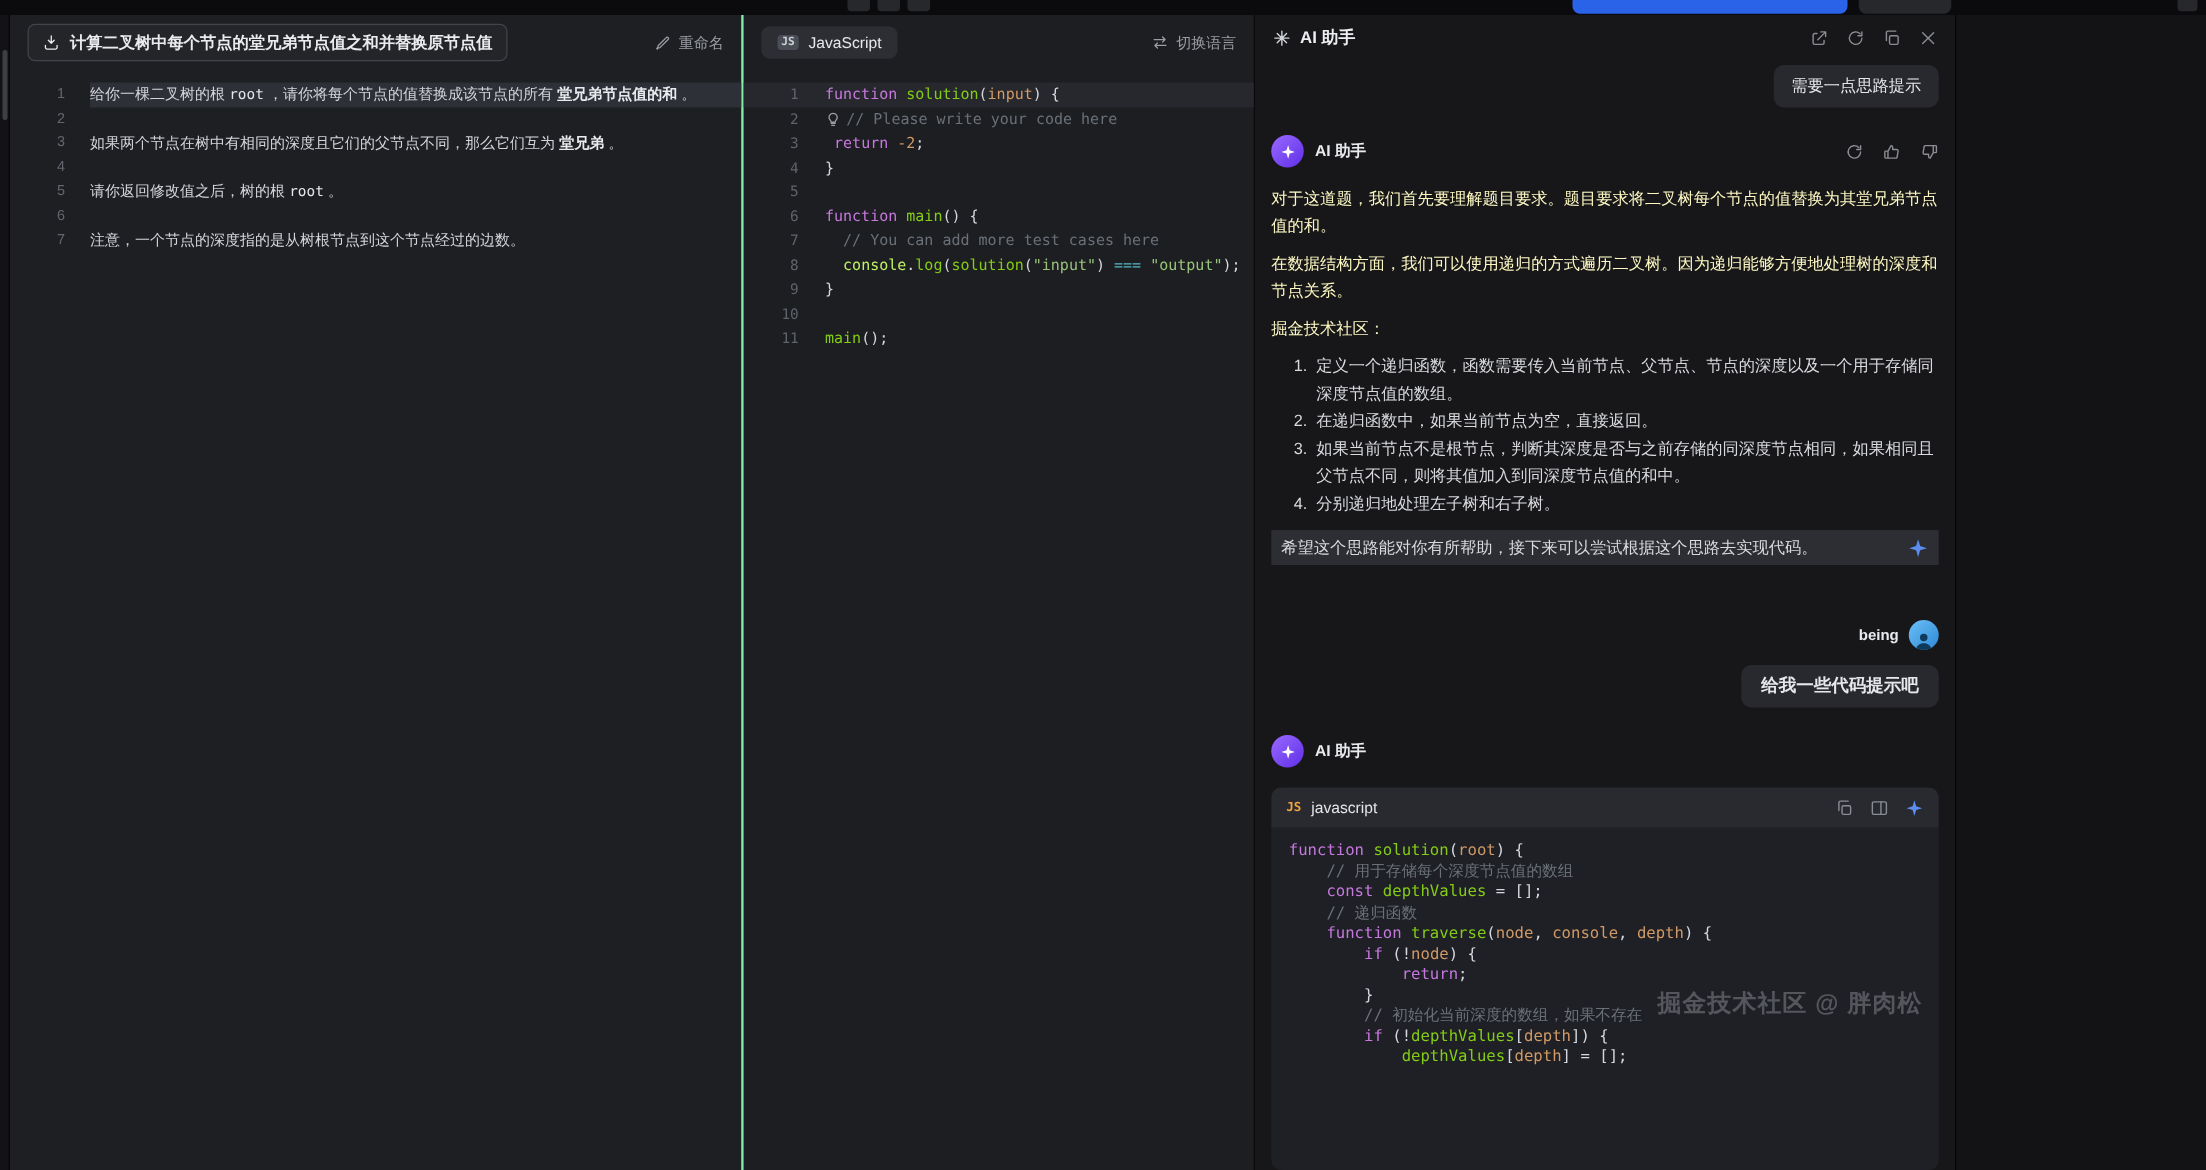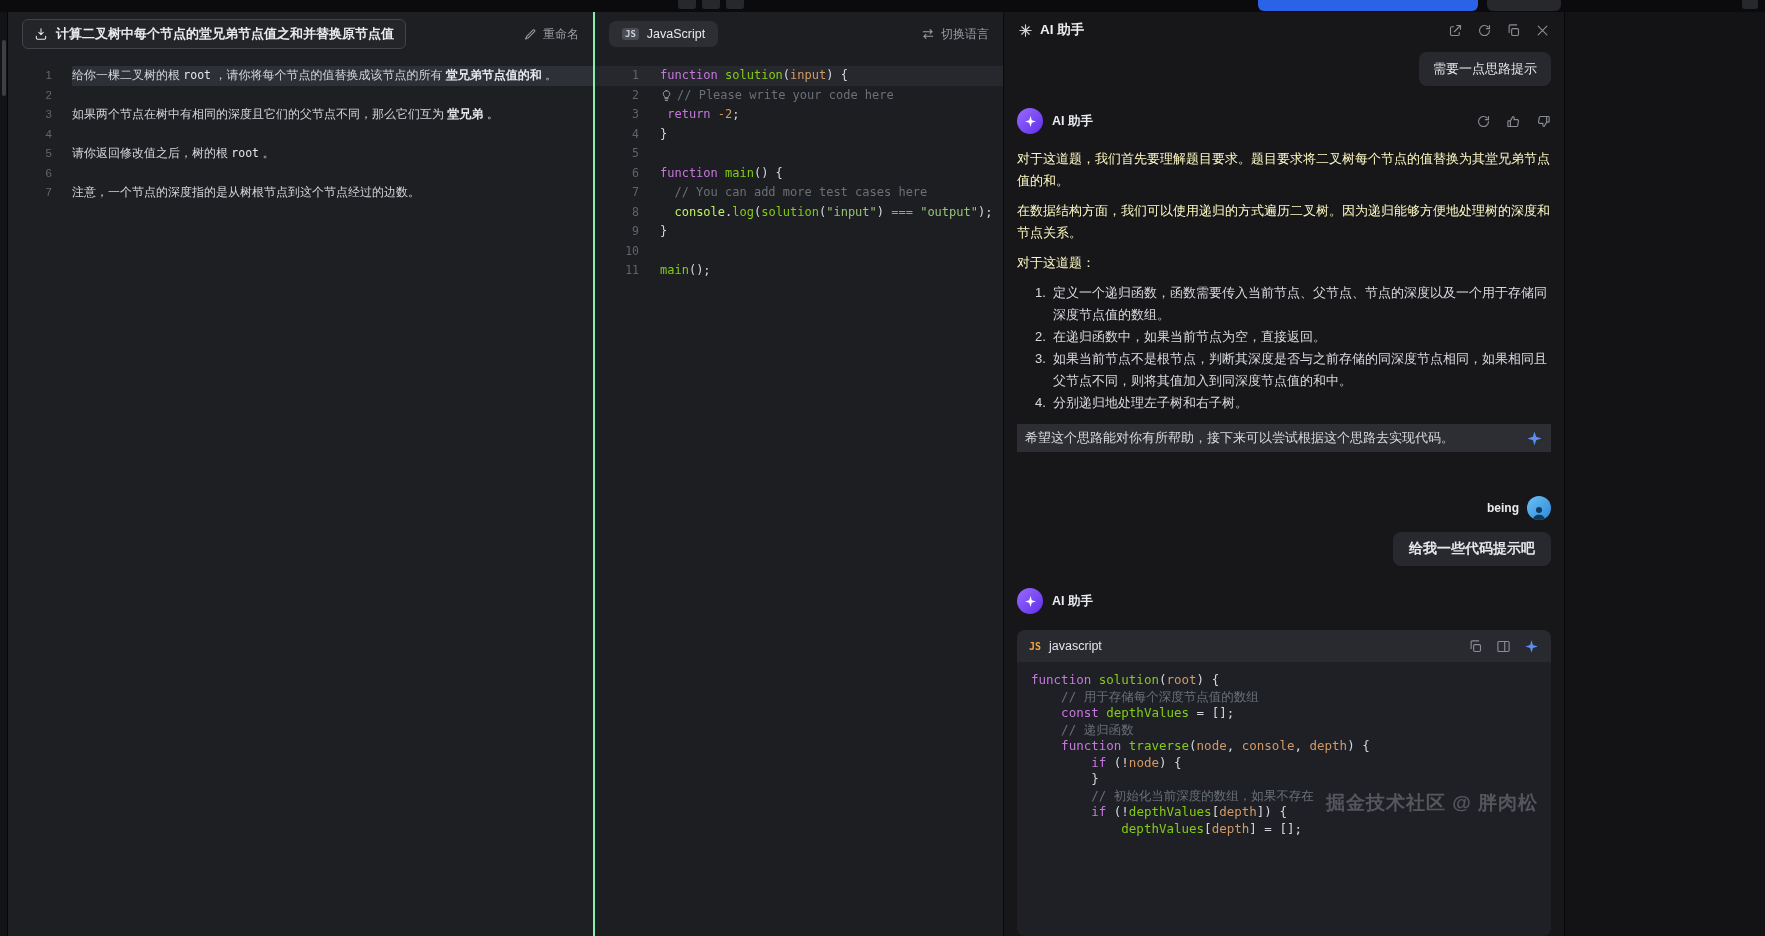--- a/index.html
+++ b/index.html
@@ -314,21 +314,21 @@
                       <path d="M7 11v9H4a1 1 0 0 1-1-1v-7a1 1 0 0 1 1-1h3zm0 0l4-7a2 2 0 0 1 2 2v3h5a2 2 0 0 1 2 2.3l-1.2 6A2 2 0 0 1 16.8 20H7"></path>
                     </g>
                   </svg>
               </button>
             </div>
           </div>
           <div id="ai-paragraphs">
               <div class="para">对于这道题，我们首先要理解题目要求。题目要求将二叉树每个节点的值替换为其堂兄弟节点值的和。</div>
               <div class="para">在数据结构方面，我们可以使用递归的方式遍历二叉树。因为递归能够方便地处理树的深度和节点关系。</div>
             </div>
-          <div class="para">对于这道题：</div>
+          <div class="para">掘金技术社区：</div>
           <div class="steps" id="steps-list">
               <div class="step">
                 <span class="step-num">1.</span>
                 <span>定义一个递归函数，函数需要传入当前节点、父节点、节点的深度以及一个用于存储同深度节点值的数组。</span>
               </div>
               <div class="step">
                 <span class="step-num">2.</span>
                 <span>在递归函数中，如果当前节点为空，直接返回。</span>
               </div>
               <div class="step">
@@ -394,20 +394,21 @@
                 </button>
               </div>
             </div>
             <div class="chat-code-body" id="chat-code-body">
                 <div class="cc-line"><span class="tok-kw">function </span><span class="tok-fn">solution</span><span class="tok-plain">(</span><span class="tok-param">root</span><span class="tok-plain">) {</span></div>
                 <div class="cc-line"><span class="tok-plain">    </span><span class="tok-cmt">// 用于存储每个深度节点值的数组</span></div>
                 <div class="cc-line"><span class="tok-plain">    </span><span class="tok-kw">const </span><span class="tok-fn">depthValues</span><span class="tok-plain"> = [];</span></div>
                 <div class="cc-line"><span class="tok-plain">    </span><span class="tok-cmt">// 递归函数</span></div>
                 <div class="cc-line"><span class="tok-plain">    </span><span class="tok-kw">function </span><span class="tok-fn">traverse</span><span class="tok-plain">(</span><span class="tok-param">node</span><span class="tok-plain">, </span><span class="tok-param">console</span><span class="tok-plain">, </span><span class="tok-param">depth</span><span class="tok-plain">) {</span></div>
                 <div class="cc-line"><span class="tok-plain">        </span><span class="tok-kw">if</span><span class="tok-plain"> (!</span><span class="tok-param">node</span><span class="tok-plain">) {</span></div>
+                <div class="cc-line"><span class="tok-plain">            </span><span class="tok-kw">return</span><span class="tok-plain">;</span></div>
                 <div class="cc-line"><span class="tok-plain">        }</span></div>
                 <div class="cc-line"><span class="tok-plain">        </span><span class="tok-cmt">// 初始化当前深度的数组，如果不存在</span></div>
                 <div class="cc-line"><span class="tok-plain">        </span><span class="tok-kw">if</span><span class="tok-plain"> (!</span><span class="tok-fn">depthValues</span><span class="tok-plain">[</span><span class="tok-param">depth</span><span class="tok-plain">]) {</span></div>
                 <div class="cc-line"><span class="tok-plain">            </span><span class="tok-fn">depthValues</span><span class="tok-plain">[</span><span class="tok-param">depth</span><span class="tok-plain">] = [];</span></div>
               </div>
           </div>
         </div>
 
       </div>
 

